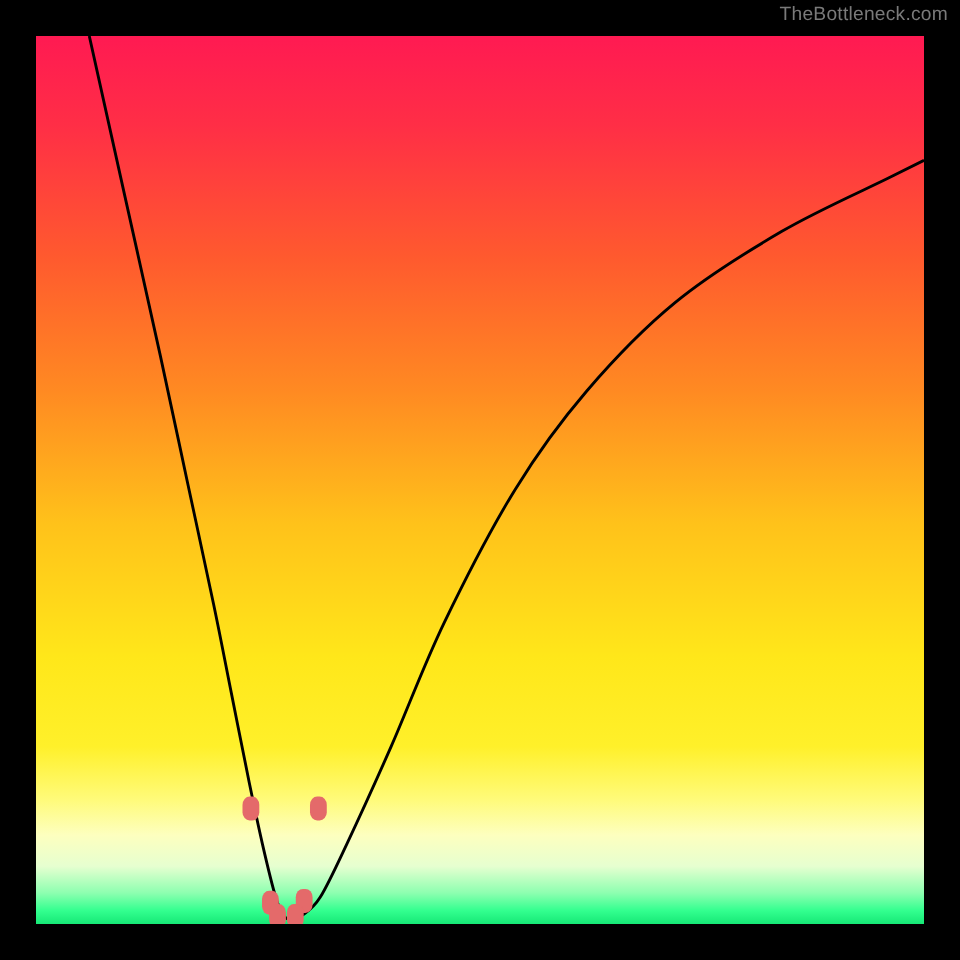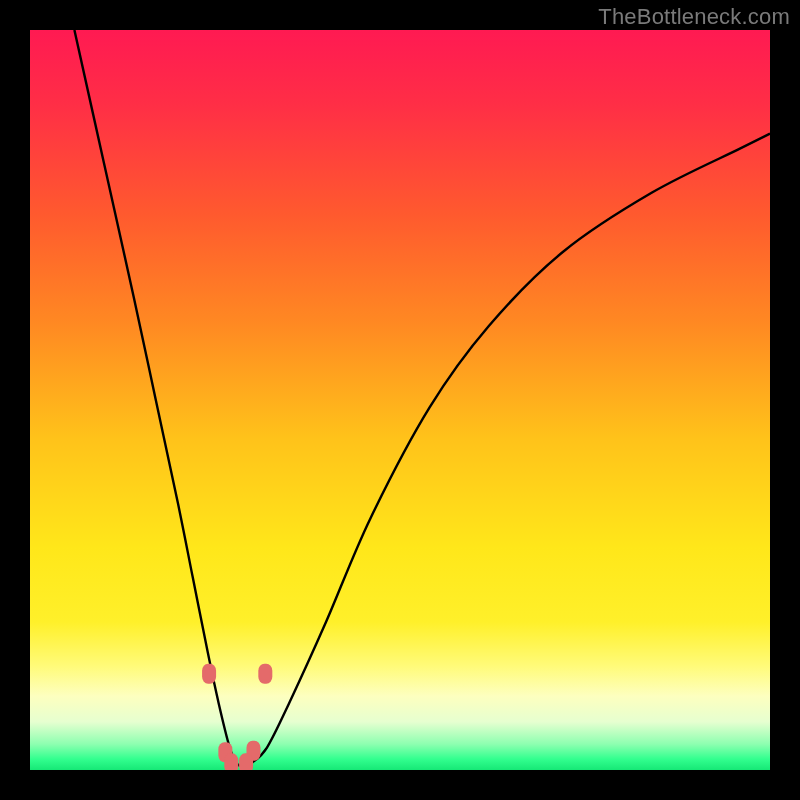--- a/index.html
+++ b/index.html
@@ -21,21 +21,21 @@
   }
   .gradient {
     position: absolute;
     left: 0; top: 0; right: 0; bottom: 0;
   }
   .watermark {
     position: absolute;
     top: 4px;
     right: 10px;
     color: #7a7a7a;
-    font-size: 22px;
+    font-size: 16px;
     font-weight: 500;
     letter-spacing: 0.2px;
     user-select: none;
   }
   svg.curve {
     position: absolute;
     left: 0; top: 0;
     width: 740px;
     height: 740px;
     overflow: visible;

